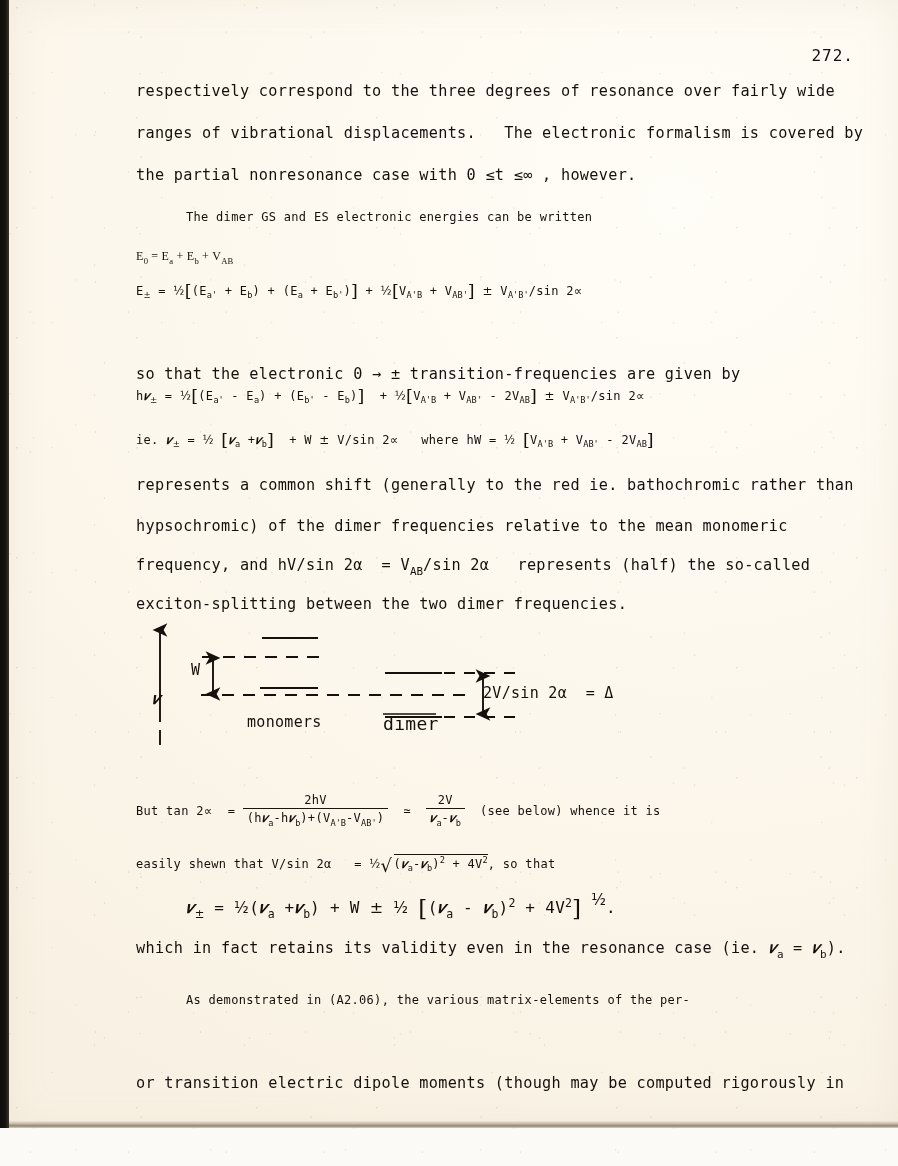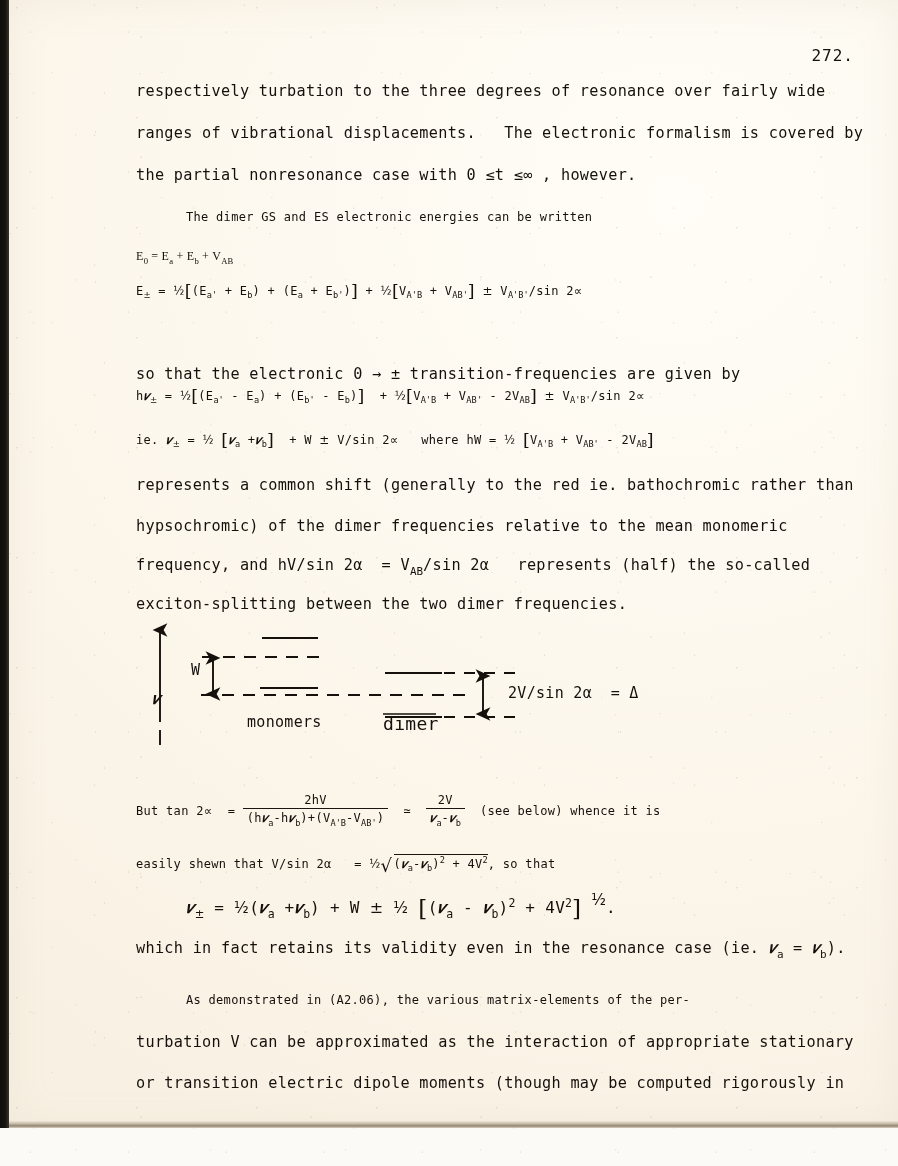--- a/index.html
+++ b/index.html
@@ -146,21 +146,21 @@
 
 <div id="scan">
 
   <div id="paper"></div>
   <div id="paper-edge"></div>
   <div id="below-paper"></div>
   <div id="left-border"></div>
 
   <div class="tw" id="pagenum">272.</div>
 
-  <div class="tw body-line" style="top:84px;">respectively turbation to the three degrees of resonance over fairly wide</div>
+  <div class="tw body-line" style="top:84px;">respectively correspond to the three degrees of resonance over fairly wide</div>
   <div class="tw body-line" style="top:126px;">ranges of vibrational displacements.   The electronic formalism is covered by</div>
   <div class="tw body-line" style="top:168px;">the partial nonresonance case with 0 ≤t ≤∞ , however.</div>
 
   <div class="tw indent" style="top:211px;">The dimer GS and ES electronic energies can be written</div>
 
   <div class="tw" style="left:136px; top:250px;font-family:Liberation Serif, serif;">E<sub>0</sub> = E<sub>a</sub> + E<sub>b</sub> + V<sub>AB</sub></div>
 
   <div class="tw" style="left:136px; top:283px;">E<sub><span class="pm">±</span></sub> = <span class="half">½</span><span class="bigbr">[</span>(E<sub>a'</sub> + E<sub>b</sub>) + (E<sub>a</sub> + E<sub>b'</sub>)<span class="bigbr">]</span> + <span class="half">½</span><span class="bigbr">[</span>V<sub>A'B</sub> + V<sub>AB'</sub><span class="bigbr">]</span> <span class="pm">±</span> V<sub>A'B'</sub>/sin 2<span class="gk">∝</span></div>
 
   <div class="tw body-line" style="top:340px;margin-top:27px;">so that the electronic 0 → ± transition-frequencies are given by</div>
@@ -216,28 +216,27 @@
       <line x1="483" y1="676" x2="483" y2="714" stroke="#15100c" stroke-width="1.9" marker-start="url(#ah)" marker-end="url(#ahd)"></line>
     </g>
 
     <line x1="383" y1="714" x2="436" y2="714" stroke="#15100c" stroke-width="1.6"></line>
   </svg>
 
   <div class="tw dlabel" style="left:152px; top:690px; font-size:16px;"><span class="nu">𝜈</span></div>
   <div class="tw dlabel" style="left:191px; top:663px; font-size:15px;">W</div>
   <div class="tw dlabel" style="left:247px; top:715px; font-size:15px;">monomers</div>
   <div class="tw dlabel" style="left:383px; top:715px; font-size:18px;text-align:right;">dimer</div>
-  <div class="tw dlabel" style="left:508px; top:686px; font-size:15px;">2V/sin 2α  = Δ</div>
+  <div class="tw dlabel" style="left:483px; top:686px; font-size:15px;">2V/sin 2α  = Δ</div>
 
   <div class="tw" style="left:136px; top:795px;">But tan 2<span class="gk">∝</span>  = <span class="frac"><span class="num">2hV</span><span class="den">(h<span class="nu">𝜈</span><sub>a</sub>-h<span class="nu">𝜈</span><sub>b</sub>)+(V<sub>A'B</sub>-V<sub>AB'</sub>)</span></span>  <span>≃</span>  <span class="frac"><span class="num">2V</span><span class="den"><span class="nu">𝜈</span><sub>a</sub>-<span class="nu">𝜈</span><sub>b</sub></span></span>  <span>(see below) whence it is</span></div>
 
   <div class="tw" style="left:136px; top:854px;"><span>easily shewn that V/sin 2α   = </span><span class="half">½</span><span class="radwrap"><span class="rsign">√</span><span class="rbar">(<span class="nu">𝜈</span><sub>a</sub>-<span class="nu">𝜈</span><sub>b</sub>)<sup>2</sup> + 4V<sup>2</sup></span></span><span>, so that</span></div>
 
   <div class="tw" style="left:186px; top:893px; font-size:16px;"><span class="nu">𝜈</span><sub><span class="pm">±</span></sub> = <span class="half">½</span>(<span class="nu">𝜈</span><sub>a</sub> +<span class="nu">𝜈</span><sub>b</sub>) + W <span class="pm">±</span> <span class="half">½</span> <span class="bigbr">[</span>(<span class="nu">𝜈</span><sub>a</sub> - <span class="nu">𝜈</span><sub>b</sub>)<sup>2</sup> + 4V<sup>2</sup><span class="bigbr">]</span> <sup class="half">½</sup>.</div>
 
   <div class="tw body-line" style="top:940px;"><span>which in fact retains its validity even in the resonance case (ie. </span><span class="nu">𝜈</span><sub>a</sub> = <span class="nu">𝜈</span><sub>b</sub>).</div>
 
   <div class="tw indent" style="top:994px;">As demonstrated in (A2.06), the various matrix-elements of the per-</div>
-  <div class="tw body-line" style="top:1035px;">turbation V can be approximated as the interaction of appropriate stationary</div>
   <div class="tw body-line" style="top:1076px;">or transition electric dipole moments (though may be computed rigorously in</div>
 
   <div id="grain"></div>
 </div>
 
 </body></html>

